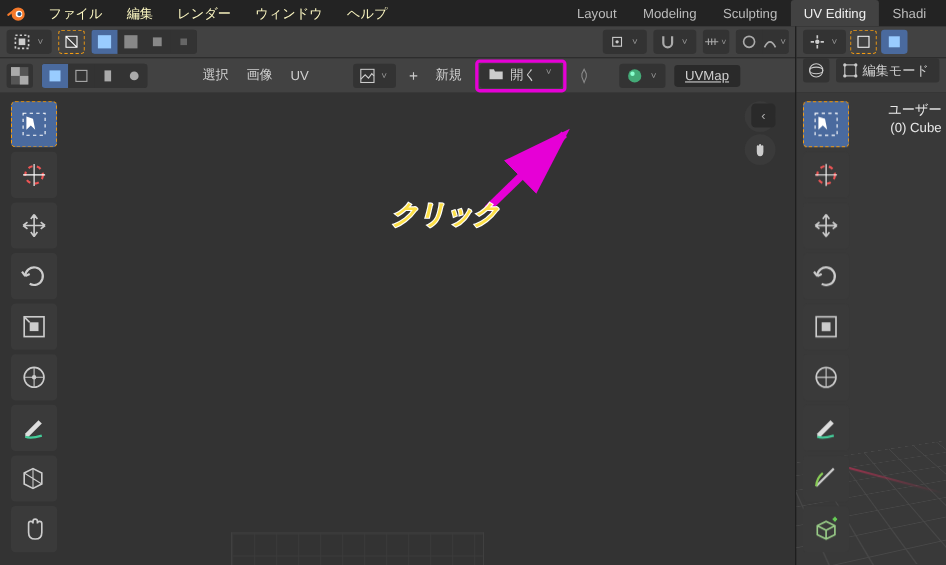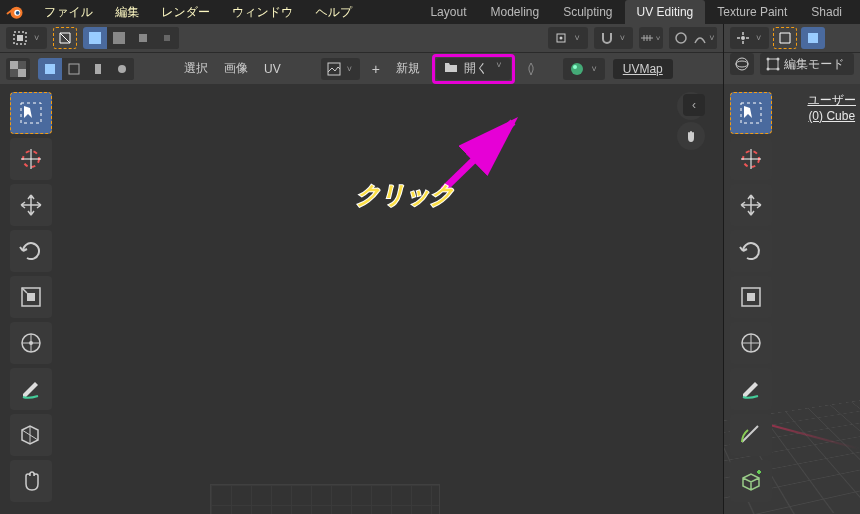--- a/index.html
+++ b/index.html
@@ -264,22 +264,21 @@
       display: flex;
       flex-direction: column;
       gap: 4px;
     }
     .info-text {
       position: absolute;
       right: 4px;
       top: 8px;
       color: #e8e8e8;
       font-size: 12px;
-      text-align: center;
-      text-decoration: underline;
+      text-align: right;
     }
     .grid-3d {
       position: absolute;
       bottom: -40px;
       right: -80px;
       width: 300px;
       height: 200px;
       transform: perspective(400px) rotateX(60deg) rotateZ(-20deg);
       background-image: linear-gradient(#555 1px, transparent 1px),
                         linear-gradient(90deg, #555 1px, transparent 1px);
@@ -309,21 +308,20 @@
   <div class="menu-item">ファイル</div>
   <div class="menu-item">編集</div>
   <div class="menu-item">レンダー</div>
   <div class="menu-item">ウィンドウ</div>
   <div class="menu-item">ヘルプ</div>
   <div class="workspace-tabs">
     <div class="workspace-tab">Layout</div>
     <div class="workspace-tab">Modeling</div>
     <div class="workspace-tab">Sculpting</div>
     <div class="workspace-tab active">UV Editing</div>
-    <div class="workspace-tab">Texture Paint</div>
     <div class="workspace-tab">Shadi</div>
   </div>
 </div>
 
 <div class="main-area">
 
   <div class="left-panel">
 
     <div class="header-strip">
       <div class="btn-with-chev">

